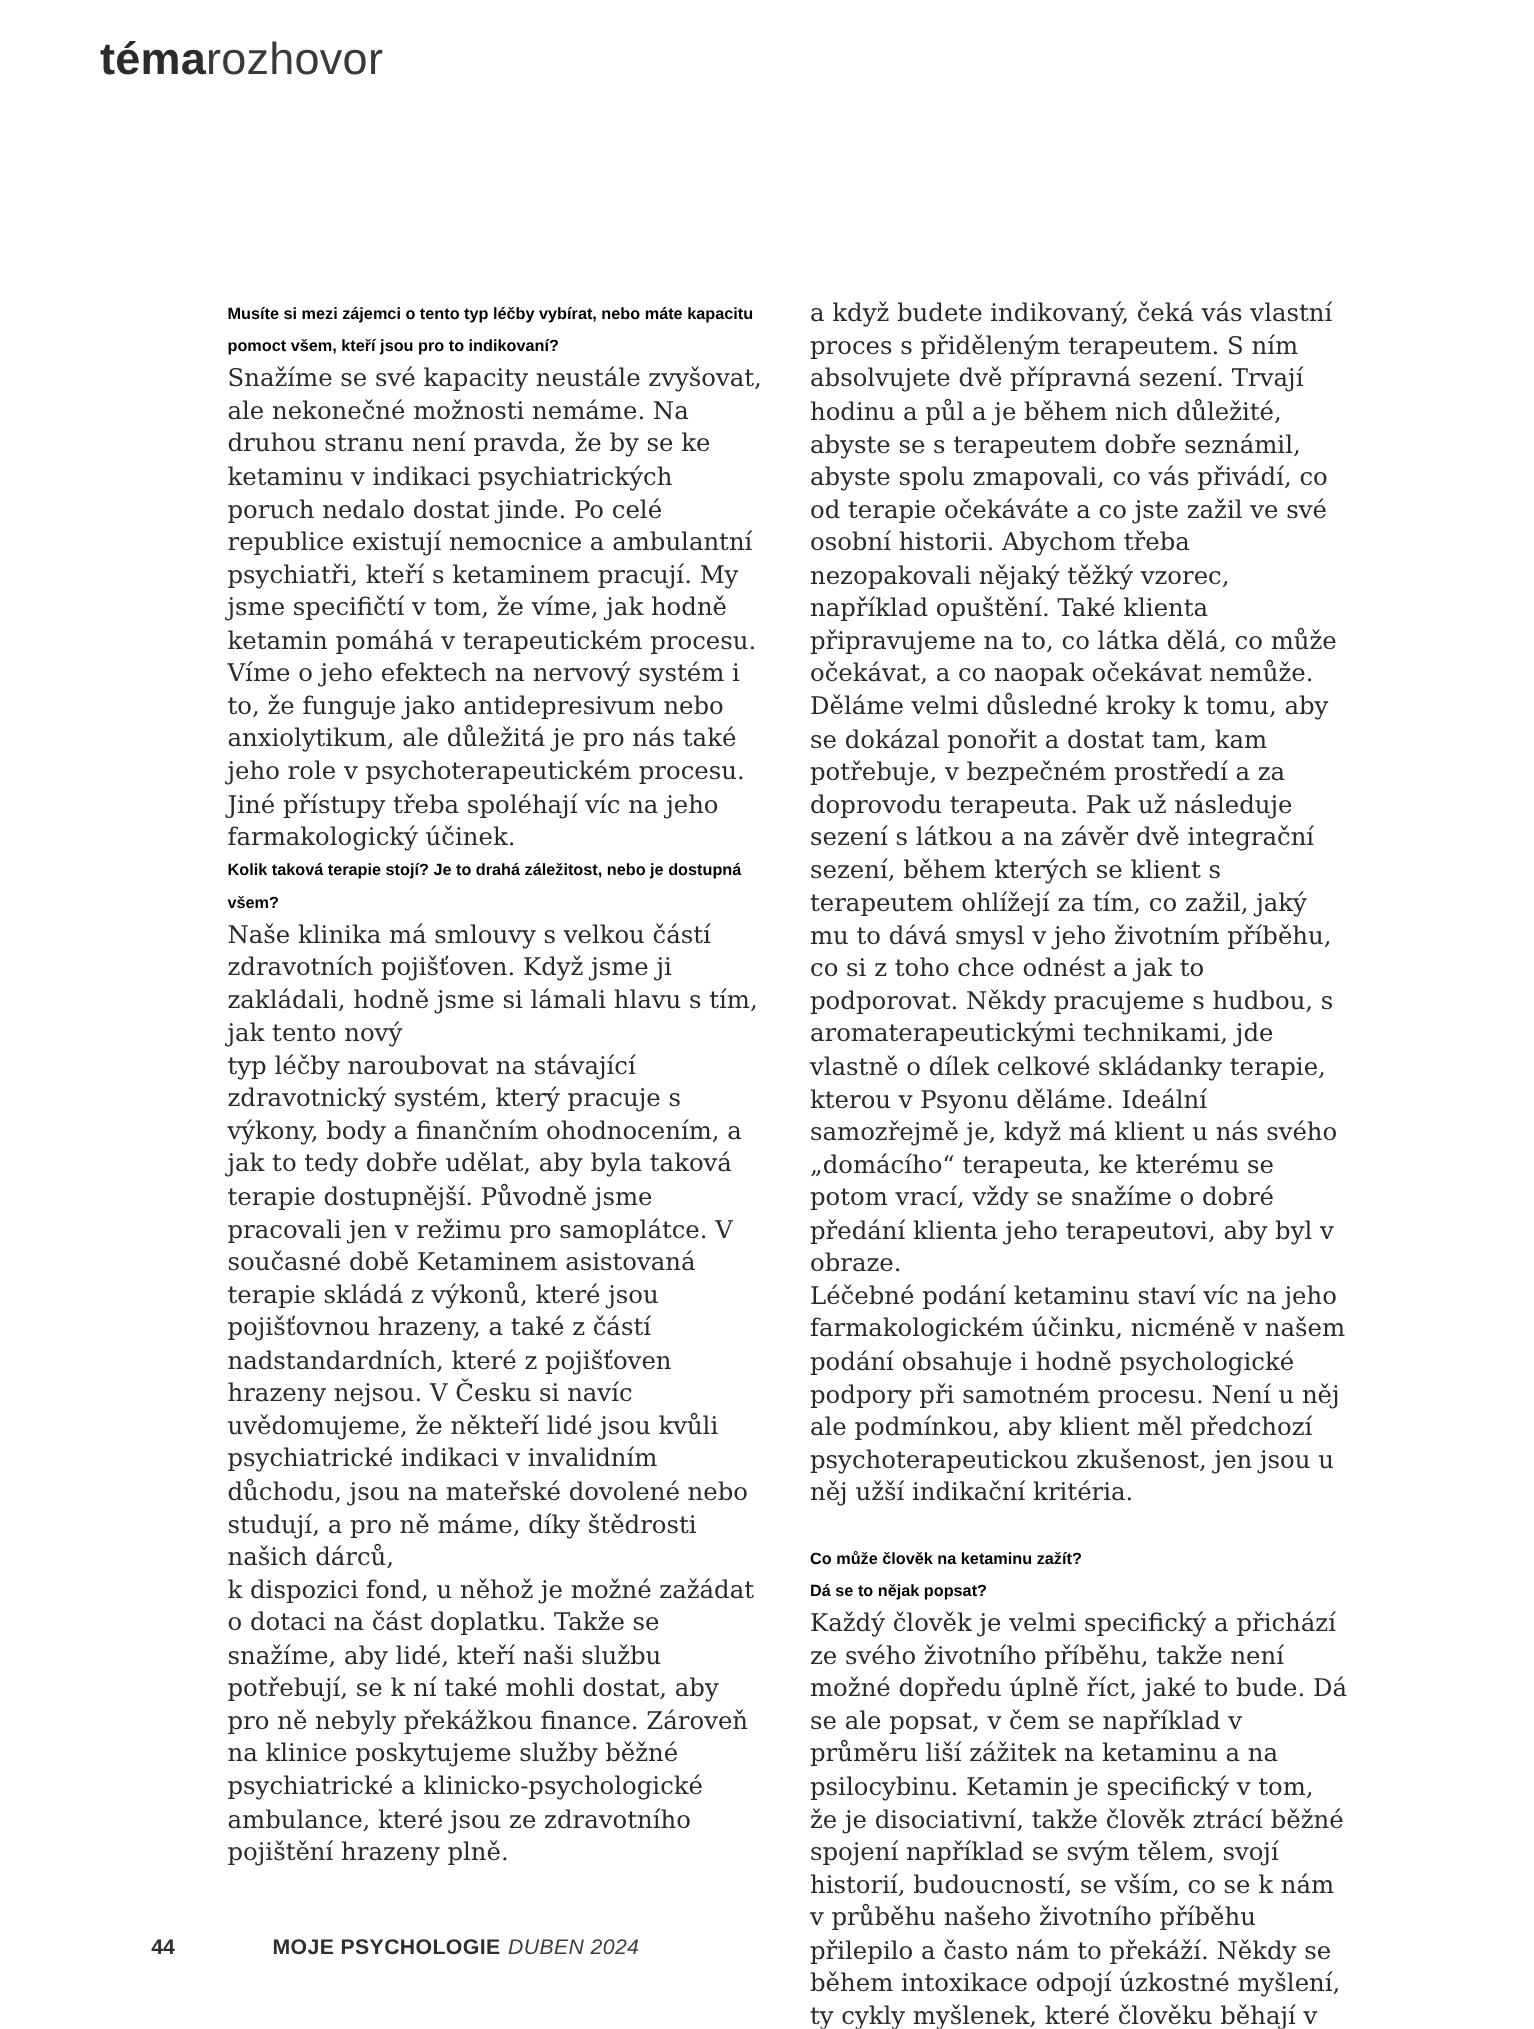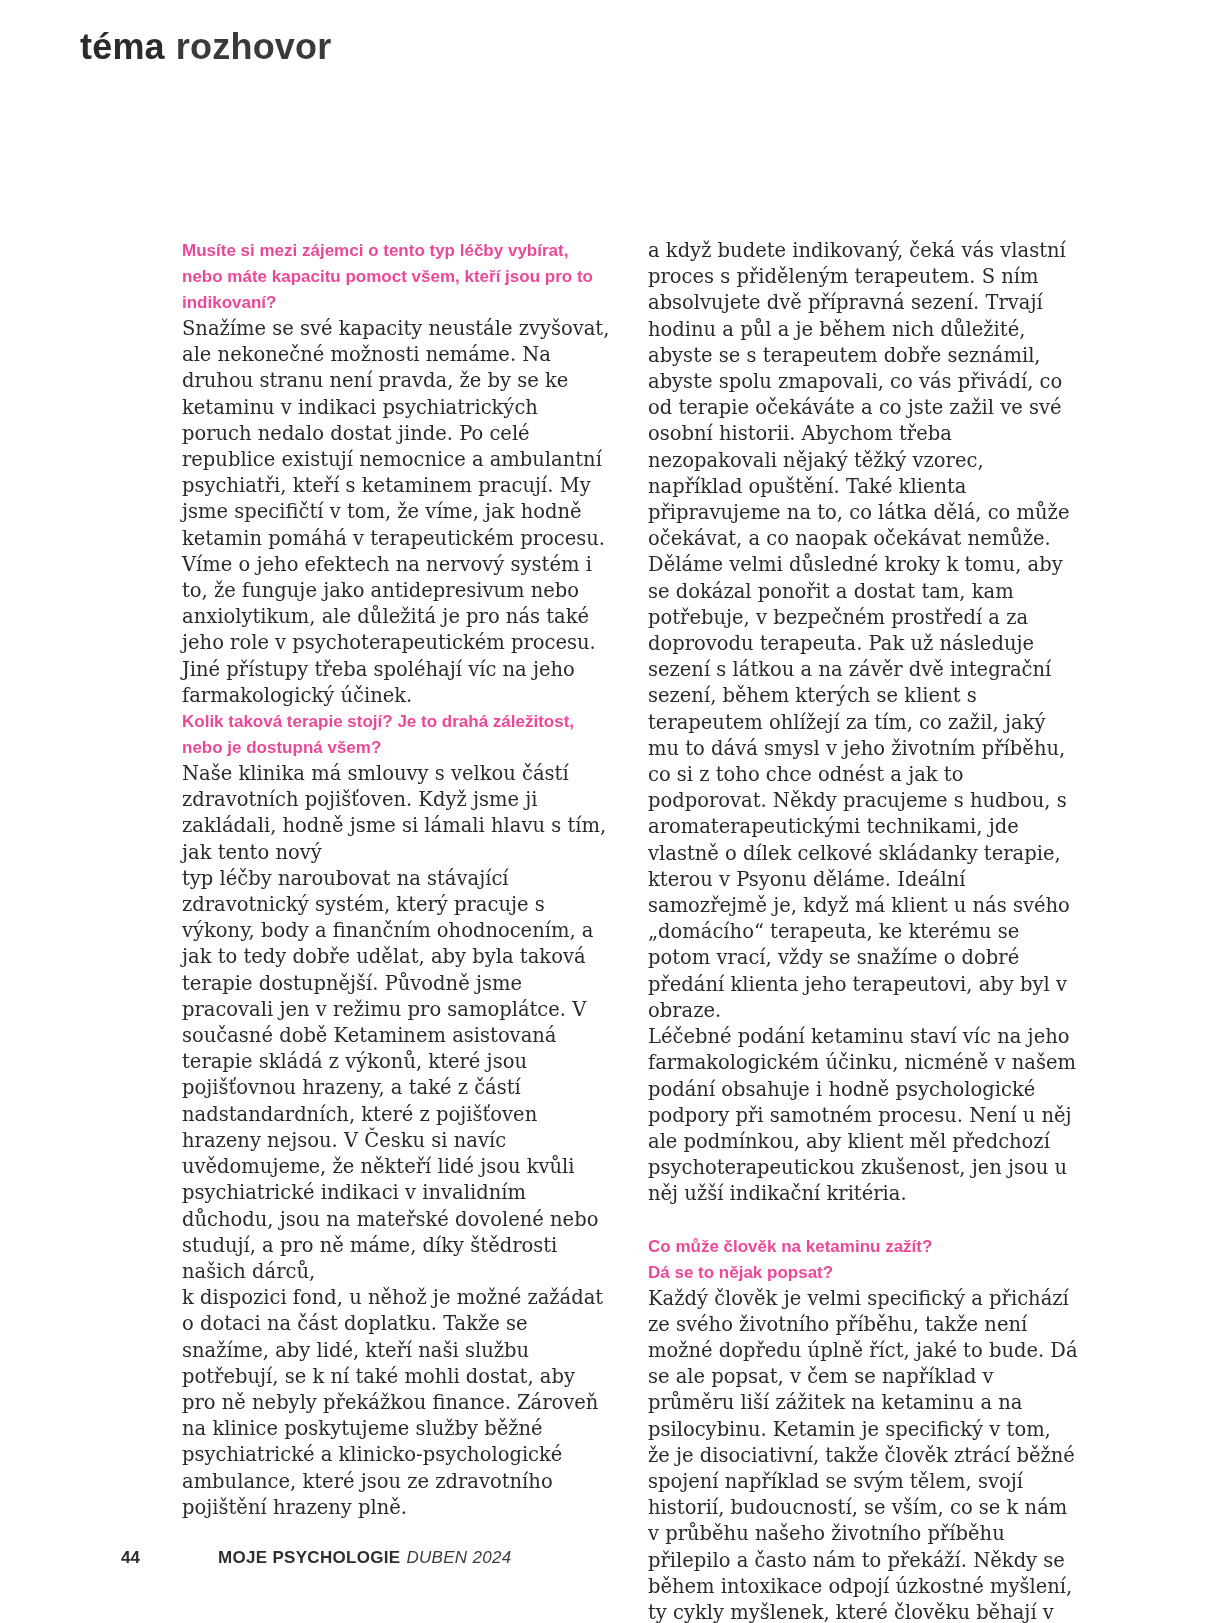--- a/index.html
+++ b/index.html
@@ -20,37 +20,37 @@
     left: 80px;
     top: 26px;
     font-size: 36px;
     color: #2b2b2b;
     letter-spacing: 0.2px;
   }
   .masthead .bold-part {
     font-weight: 700;
   }
   .masthead .light-part {
-    font-weight: 700;
+    font-weight: 400;
     color: #3a3a3a;
-    margin-left: 11px;
+    margin-left: 0;
   }
   .col {
     position: absolute;
     top: 238px;
     width: 430px;
   }
   .col-left  { left: 182px; }
   .col-right { left: 648px; }
   .question {
     font-family: "Liberation Sans", sans-serif;
     font-weight: 700;
-    font-size: 17px;
+    font-size: 13px;
     line-height: 26px;
-    color: #ec4899;
+    color: #000000;
     margin: 26px 0 0 0;
     white-space: pre-line;
   }
   .question.first { margin-top: 0; }
   .answer {
     font-family: "DejaVu Serif", serif;
     font-weight: 400;
     font-size: 19.5px;
     line-height: 26.2px;
     color: #2a2a2a;

